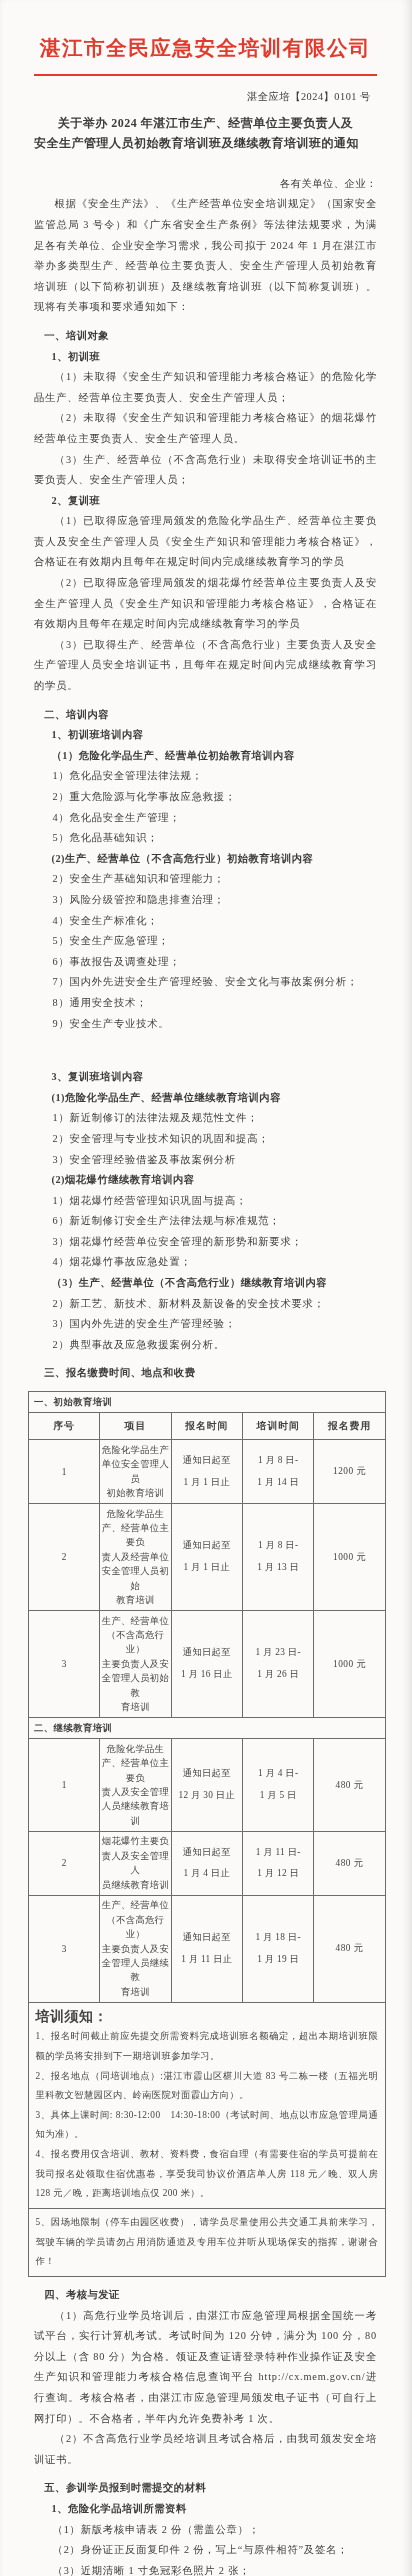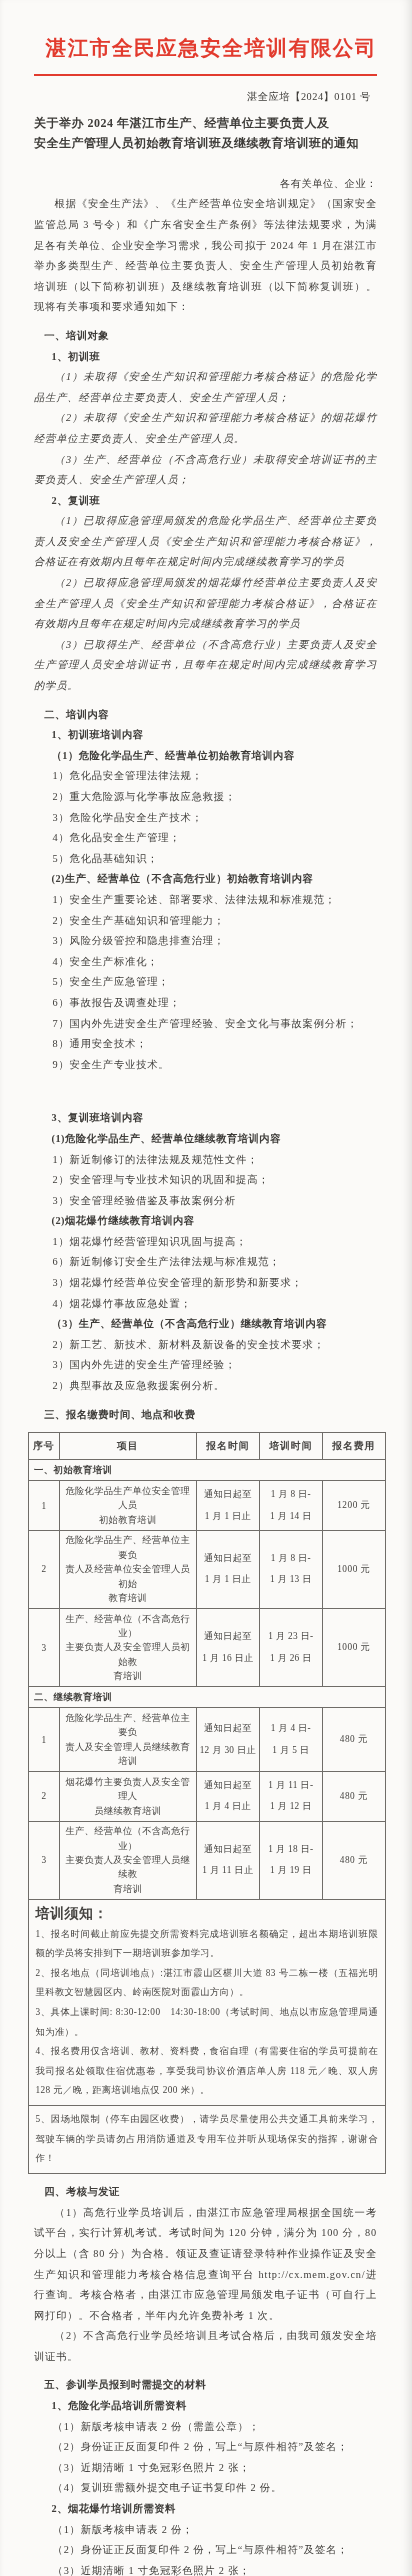--- a/index.html
+++ b/index.html
@@ -1,29 +1,29 @@
 <!DOCTYPE html>
 <html style="font-size:8.2px"><head>
 <meta charset="utf-8">
 <style>
   html,body{margin:0;padding:0;}
   body{background:#e7e5e2;font-family:"Liberation Serif","DejaVu Serif",serif;color:#3e3c39;}
   .page{width:412px;height:2922px;margin:0 auto;background:#fbfaf8;box-sizing:border-box;
         padding:29px 35px 0 34px;overflow:hidden;position:relative;
         box-shadow:inset -8.2px 0 10.3px -7.2px rgba(0,0,0,.14), inset 4.1px 0 6.2px -5.2px rgba(0,0,0,.08);}
-  .company{color:#e23b2e;text-align:right;font-size:20.6px;font-weight:700;letter-spacing:1.5px;margin:7.2px 0 0;line-height:1.25;}
+  .company{color:#e23b2e;text-align:center;font-size:20.6px;font-weight:700;letter-spacing:1.5px;margin:7.2px 0 0;line-height:1.25;}
   .redline{height:1.5px;background:#e23b2e;margin-top:12.4px;}
   .docno{text-align:right;font-size:10.3px;margin-top:13.4px;padding-right:6.2px;letter-spacing:0.5px;line-height:15.5px;}
-  .t1{margin-top:9.3px;font-weight:700;font-size:12px;line-height:19.6px;letter-spacing:0.5px;}
+  .t1{margin-top:9.3px;text-align:center;font-weight:700;font-size:12px;line-height:19.6px;letter-spacing:0.5px;}
   .t2{font-weight:700;font-size:12px;line-height:19.6px;letter-spacing:0.5px;}
   .salutation{margin-top:20.6px;font-size:10.3px;line-height:20.6px;letter-spacing:0.5px;text-align:right;}
   .para{font-size:10.3px;line-height:20.6px;text-align:justify;text-indent:2em;letter-spacing:0.8px;}
   .hsec{font-size:10.3px;font-weight:700;line-height:20.6px;padding-left:1em;letter-spacing:0.5px;margin-top:8px;}
   .hsub{font-size:10.3px;font-weight:700;line-height:20.6px;padding-left:1.7em;letter-spacing:0.5px;}
-  .item{font-size:10.3px;line-height:20.6px;text-align:justify;text-indent:2em;letter-spacing:0.8px;font-style:italic;}
+  .item{font-size:10.3px;line-height:20.6px;text-align:justify;text-indent:2em;letter-spacing:0.8px;}
   .nitem{font-size:10.3px;line-height:20.6px;padding-left:1.8em;letter-spacing:0.8px;}
   .gap70{margin-top:33px;}
   .fee-table{width:358px;margin:7.2px 0 0 -6.2px;border-collapse:collapse;table-layout:fixed;}
   .fee-table th,.fee-table td{border:0.8px solid #6f6c68;text-align:center;vertical-align:middle;
         font-size:9.3px;padding:2.6px 1.5px;color:#454340;}
   .fee-table th{font-weight:600;font-size:9.8px;height:20.6px;letter-spacing:1px;}
   .group-cell{text-align:left !important;font-weight:700;font-size:9.8px;padding:3.6px 5.2px !important;letter-spacing:0.5px;}
   .cell-no{font-size:9.3px;}
   .proj{white-space:pre-line;line-height:14.4px;letter-spacing:0.3px;}
   .two{white-space:pre-line;line-height:21.6px;letter-spacing:0.3px;}
@@ -55,25 +55,23 @@
   <div class="hsub">2、复训班</div>
   <div class="item">（1）已取得应急管理局颁发的危险化学品生产、经营单位主要负责人及安全生产管理人员《安全生产知识和管理能力考核合格证》，合格证在有效期内且每年在规定时间内完成继续教育学习的学员</div>
   <div class="item">（2）已取得应急管理局颁发的烟花爆竹经营单位主要负责人及安全生产管理人员《安全生产知识和管理能力考核合格证》，合格证在有效期内且每年在规定时间内完成继续教育学习的学员</div>
   <div class="item">（3）已取得生产、经营单位（不含高危行业）主要负责人及安全生产管理人员安全培训证书，且每年在规定时间内完成继续教育学习的学员。</div>
 
   <div class="hsec">二、培训内容</div>
   <div class="hsub">1、初训班培训内容</div>
   <div class="hsub">（1）危险化学品生产、经营单位初始教育培训内容</div>
   <div class="nitem">1）危化品安全管理法律法规；</div>
   <div class="nitem">2）重大危险源与化学事故应急救援；</div>
-  <div class="nitem">3）危险化学品安全生产技术；</div>
   <div class="nitem">4）危化品安全生产管理；</div>
   <div class="nitem">5）危化品基础知识；</div>
   <div class="hsub">(2)生产、经营单位（不含高危行业）初始教育培训内容</div>
-  <div class="nitem">1）安全生产重要论述、部署要求、法律法规和标准规范；</div>
   <div class="nitem">2）安全生产基础知识和管理能力；</div>
   <div class="nitem">3）风险分级管控和隐患排查治理；</div>
   <div class="nitem">4）安全生产标准化；</div>
   <div class="nitem">5）安全生产应急管理；</div>
   <div class="nitem">6）事故报告及调查处理；</div>
   <div class="nitem">7）国内外先进安全生产管理经验、安全文化与事故案例分析；</div>
   <div class="nitem">8）通用安全技术；</div>
   <div class="nitem">9）安全生产专业技术。</div>
   <div class="hsub gap70">3、复训班培训内容</div>
   <div class="hsub">(1)危险化学品生产、经营单位继续教育培训内容</div>
@@ -88,28 +86,28 @@
   <div class="hsub">（3）生产、经营单位（不含高危行业）继续教育培训内容</div>
   <div class="nitem">2）新工艺、新技术、新材料及新设备的安全技术要求；</div>
   <div class="nitem">3）国内外先进的安全生产管理经验；</div>
   <div class="nitem">2）典型事故及应急救援案例分析。</div>
 
   <div class="hsec">三、报名缴费时间、地点和收费</div>
 
   <table class="fee-table">
     <tbody>
         <tr>
+      <td class="group-cell" colspan="5">一、初始教育培训</td>
+    </tr>
+    <tr>
       <th class="w-no">序号</th>
       <th class="w-proj">项目</th>
       <th class="w-sign">报名时间</th>
       <th class="w-time">培训时间</th>
       <th class="w-fee">报名费用</th>
-    </tr>
-    <tr>
-      <td class="group-cell" colspan="5">一、初始教育培训</td>
     </tr>
     <tr>
       <td class="cell-no">1</td>
       <td class="proj">危险化学品生产单位安全管理人员
 初始教育培训</td>
       <td class="two">通知日起至
 1 月 1 日止</td>
       <td class="two">1 月 8 日-
 1 月 14 日</td>
       <td class="fee">1200 元</td>

